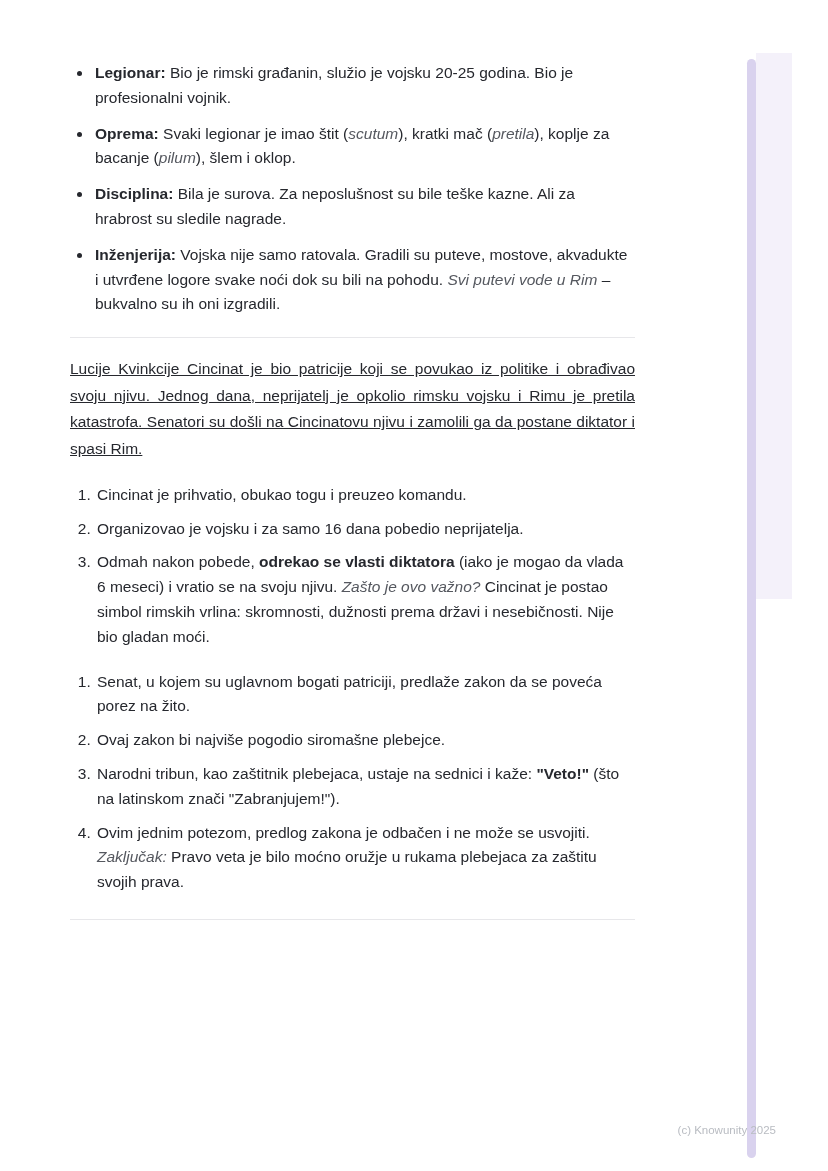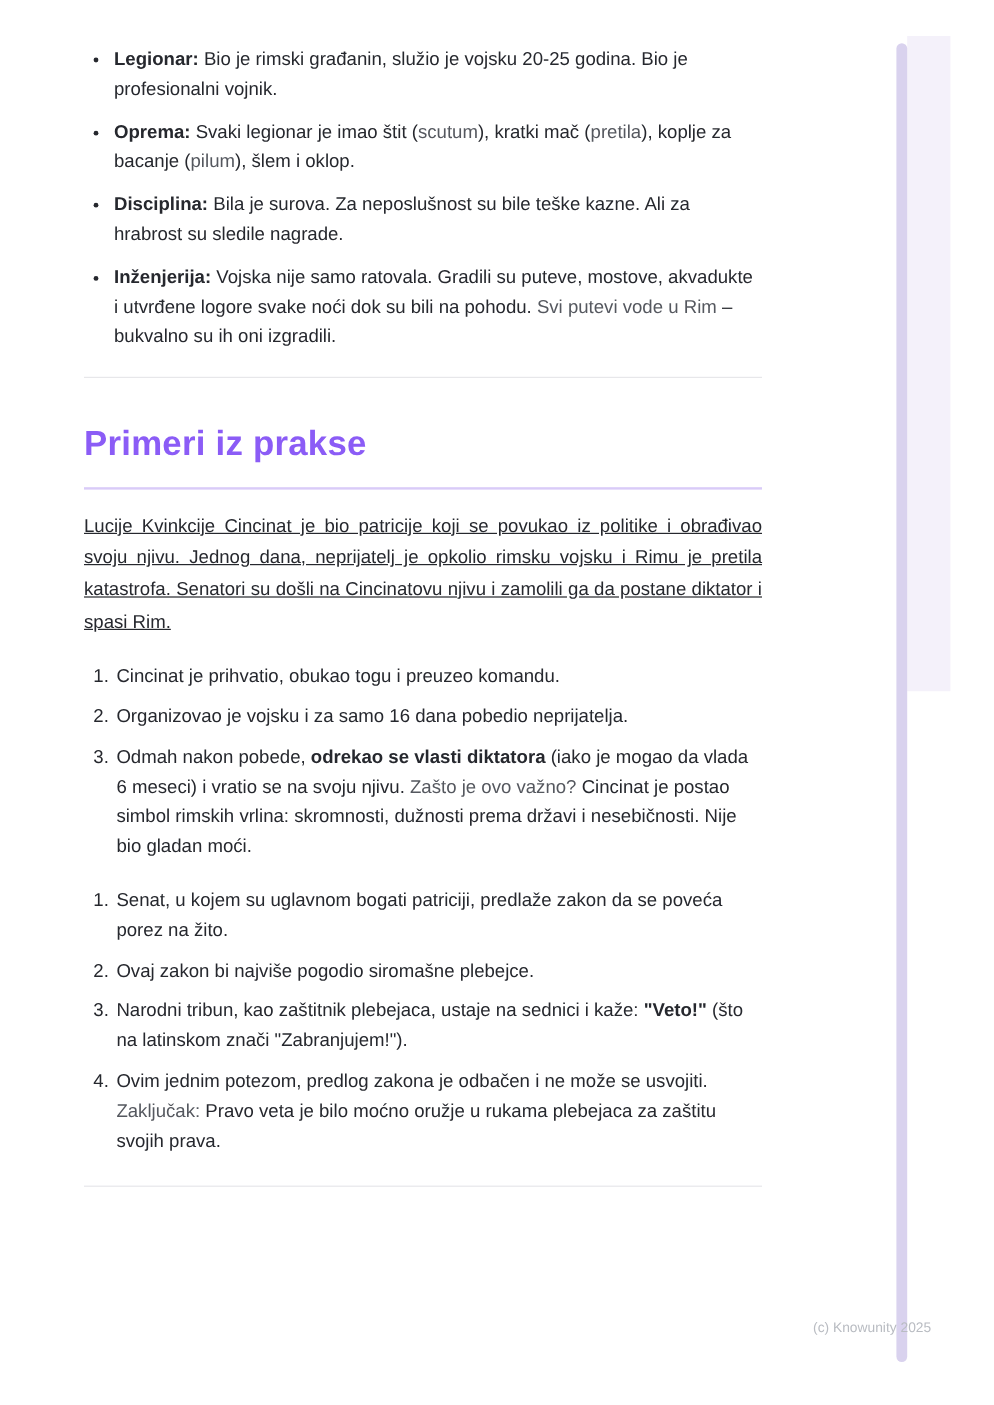--- a/index.html
+++ b/index.html
@@ -5,35 +5,35 @@
   * { box-sizing: border-box; }
   html, body { margin: 0; padding: 0; }
   body {
     width: 828px; height: 1171px;
     background: #ffffff;
     font-family: "Liberation Sans", sans-serif;
     color: var(--body_text, #26282e);
     position: relative;
     overflow: hidden;
   }
-  .page { position: relative; width: 828px; height: 941px; }
+  .page { position: relative; width: 828px; height: 941px; margin-top: 23px; }
   .content {
     position: absolute;
     left: 70px; top: 38px;
     width: 565px;
     font-size: 15.5px;
     line-height: 1.6;
   }
   ul.bullets { margin: 0; padding-left: 23px; }
   ul.bullets > li { margin-bottom: 11px; }
   ol.numbered { margin: 20px 0 0 0; padding-left: 25px; }
   ol.numbered > li { margin-bottom: 9px; }
   li { padding-left: 2px; }
   .b { font-weight: 700; }
-  .i { color: var(--muted_italic, #55585f); }
+  .i { font-style: italic; color: var(--muted_italic, #55585f); }
   hr.divider {
     border: none;
     border-top: 1px solid var(--divider, #e7e7ea);
     margin: 20px 0 0 0;
   }
   hr.divider.bottom { margin-top: 24px; }
   h1.main-heading {
     margin: 32px 0 0 0;
     font-size: 29px;
     font-weight: 800;
@@ -83,21 +83,20 @@
 
     <ul class="bullets">
         <li><span class="b">Legionar:</span><span> Bio je rimski građanin, služio je vojsku 20-25 godina. Bio je profesionalni vojnik.</span></li>
         <li><span class="b">Oprema:</span><span> Svaki legionar je imao štit (</span><span class="i">scutum</span><span>), kratki mač (</span><span class="i">pretila</span><span>), koplje za bacanje (</span><span class="i">pilum</span><span>), šlem i oklop.</span></li>
         <li><span class="b">Disciplina:</span><span> Bila je surova. Za neposlušnost su bile teške kazne. Ali za hrabrost su sledile nagrade.</span></li>
         <li><span class="b">Inženjerija:</span><span> Vojska nije samo ratovala. Gradili su puteve, mostove, akvadukte i utvrđene logore svake noći dok su bili na pohodu. </span><span class="i">Svi putevi vode u Rim</span><span> – bukvalno su ih oni izgradili.</span></li>
       </ul>
 
     <hr class="divider">
 
-    <h1 class="main-heading">Primeri iz prakse</h1>
 
 
     <p class="body-para just">Lucije Kvinkcije Cincinat je bio patricije koji se povukao iz politike i obrađivao svoju njivu. Jednog dana, neprijatelj je opkolio rimsku vojsku i Rimu je pretila katastrofa. Senatori su došli na Cincinatovu njivu i zamolili ga da postane diktator i spasi Rim.</p>
 
     <ol class="numbered">
         <li><span>Cincinat je prihvatio, obukao togu i preuzeo komandu.</span></li>
         <li><span>Organizovao je vojsku i za samo 16 dana pobedio neprijatelja.</span></li>
         <li><span>Odmah nakon pobede, </span><span class="b">odrekao se vlasti diktatora</span><span> (iako je mogao da vlada 6 meseci) i vratio se na svoju njivu. </span><span class="i">Zašto je ovo važno?</span><span> Cincinat je postao simbol rimskih vrlina: skromnosti, dužnosti prema državi i nesebičnosti. Nije bio gladan moći.</span></li>
       </ol>
 

